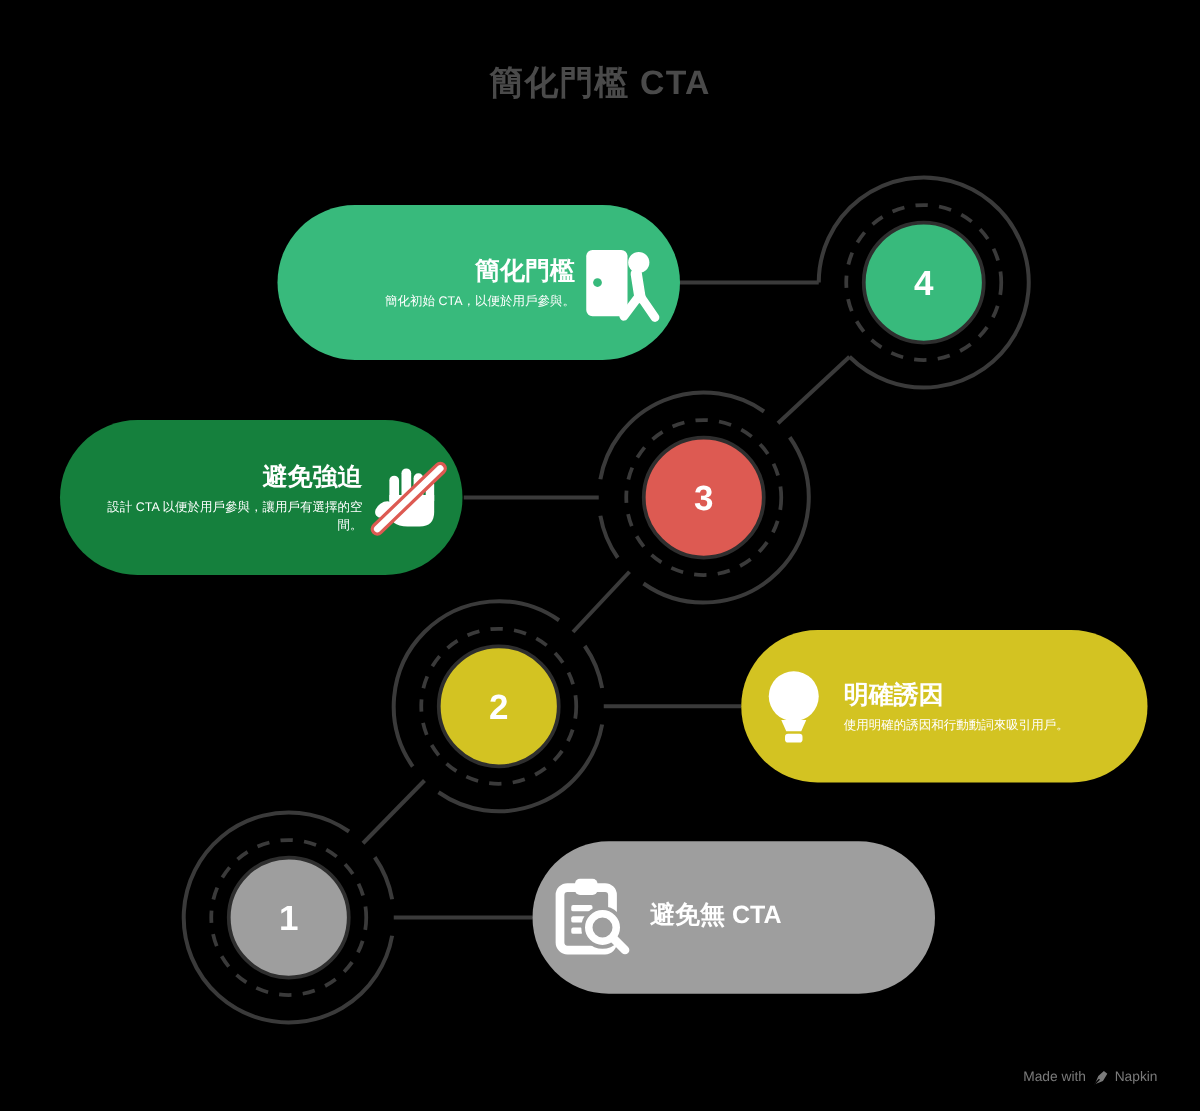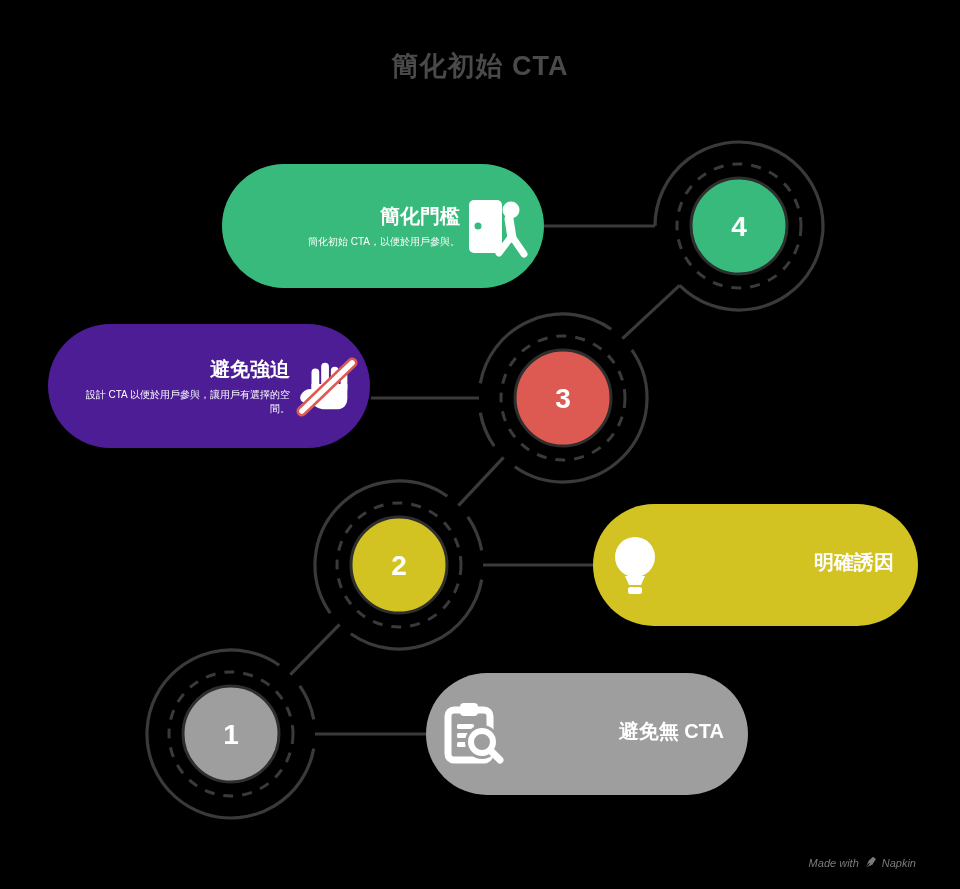--- a/index.html
+++ b/index.html
@@ -23,42 +23,41 @@
   #diagram { position: absolute; left: 0; top: 0; }
   .pill {
     position: absolute;
     border-radius: 62px;
     display: flex;
     align-items: center;
     color: #fff;
     box-sizing: border-box;
   }
   .pill--right { justify-content: flex-end; text-align: right; padding: 0 12px 0 26px; }
-  .pill--left  { justify-content: space-between; text-align: left; padding: 0 24px 0 14px; }
+  .pill--left  { justify-content: flex-start; text-align: left; padding: 0 24px 0 14px; }
   .pill-text { display: flex; flex-direction: column; }
   .pill--right .pill-text { margin-left: auto; margin-right: 6px; }
   .pill--left  .pill-text { margin-left: 12px; }
   .pill-title { font-size: 20px; font-weight: bold; margin-bottom: 5px; }
   .pill-body  { font-size: 10px; line-height: 1.45; }
   .pill-icon { flex: 0 0 auto; }
   .watermark {
     position: absolute;
-    right: 44px; bottom: 20px;
-    display: flex; align-items: center; gap: 5px;
+    right: 34px; bottom: 20px;
+    display: flex; gap: 5px;
     font-size: 11px;
     color: #7a7a7a;
-    font-style: italic;
   }
 </style>
 </head>
 <body>
 
 <div class="canvas">
 
-  <div class="main-title" style="color: rgb(74, 74, 74);">簡化初始 CTA</div>
+  <div class="main-title" style="color: rgb(74, 74, 74);">簡化門檻 CTA</div>
 
   <svg id="diagram" width="960" height="889" viewBox="0 0 960 889">
       <line x1="544" y1="226" x2="655" y2="226" stroke="#3a3a3a" stroke-width="3.2"></line>
       <line x1="679.6" y1="285.4" x2="622.4" y2="338.6" stroke="#3a3a3a" stroke-width="3.2"></line>
       <line x1="479" y1="398" x2="371" y2="398" stroke="#3a3a3a" stroke-width="3.2"></line>
       <line x1="503.6" y1="457.4" x2="458.4" y2="505.6" stroke="#3a3a3a" stroke-width="3.2"></line>
       <line x1="483" y1="565" x2="593" y2="565" stroke="#3a3a3a" stroke-width="3.2"></line>
       <line x1="339.6" y1="624.4" x2="290.4" y2="674.6" stroke="#3a3a3a" stroke-width="3.2"></line>
       <line x1="315" y1="734" x2="426" y2="734" stroke="#3a3a3a" stroke-width="3.2"></line>
       <path d="M 313.7 719.4 A 84 84 0 0 0 299.8 685.8" fill="none" stroke="#3a3a3a" stroke-width="3.2"></path>
@@ -92,21 +91,21 @@
     <svg class="pill-icon" width="66" height="66" viewBox="0 0 66 66">
       <rect x="3" y="7" width="33" height="53" rx="5" fill="#fff"></rect>
       <circle cx="12" cy="33" r="3.5" fill="var(--c)"></circle>
       <circle cx="45" cy="17" r="8.5" fill="#fff"></circle>
       <path d="M43 26 L46 45" stroke="#fff" stroke-width="9" stroke-linecap="round" fill="none"></path>
       <path d="M45 44 L33 60" stroke="#fff" stroke-width="7" stroke-linecap="round" fill="none"></path>
       <path d="M47 45 L58 61" stroke="#fff" stroke-width="7" stroke-linecap="round" fill="none"></path>
     </svg>
   </div>
 
-  <div class="pill pill--right" style="left: 48px; top: 324px; width: 322px; height: 124px; background: #4c1d95; --c: #dd5a52;">
+  <div class="pill pill--right" style="left: 48px; top: 336px; width: 322px; height: 124px; background: #15803d; --c: #dd5a52;">
     <div class="pill-text" style="max-width:210px;">
       <div class="pill-title">避免強迫</div>
       <div class="pill-body">設計 CTA 以便於用戶參與，讓用戶有選擇的空間。</div>
     </div>
     <svg class="pill-icon" width="62" height="62" viewBox="0 0 64 64">
       <rect x="16" y="14" width="8" height="24" rx="4" fill="#fff"></rect>
       <rect x="26" y="8" width="8" height="30" rx="4" fill="#fff"></rect>
       <rect x="36" y="12" width="8" height="26" rx="4" fill="#fff"></rect>
       <rect x="46" y="18" width="7" height="20" rx="3.5" fill="#fff"></rect>
       <path d="M16 30 H53 V44 Q53 56 41 56 H31 Q16 56 16 43 Z" fill="#fff"></path>
@@ -117,20 +116,21 @@
   </div>
 
   <div class="pill pill--left" style="left: 593px; top: 504px; width: 325px; height: 122px; background: rgb(211, 195, 34); --c: #d3c322;">
     <svg class="pill-icon" width="56" height="62" viewBox="0 0 56 62">
       <circle cx="28" cy="23" r="20" fill="#fff"></circle>
       <path d="M18 42 L22 51 H34 L38 42 Z" fill="#fff"></path>
       <rect x="21" y="53" width="14" height="7" rx="2.5" fill="#fff"></rect>
     </svg>
     <div class="pill-text" style="max-width:192px;">
       <div class="pill-title">明確誘因</div>
+      <div class="pill-body">使用明確的誘因和行動動詞來吸引用戶。</div>
     </div>
   </div>
 
   <div class="pill pill--left" style="left: 426px; top: 673px; width: 322px; height: 122px; background: rgb(158, 158, 158); --c: #9e9e9e;">
     <svg class="pill-icon" width="68" height="68" viewBox="0 0 68 68">
       <rect x="8" y="10" width="42" height="50" rx="6" fill="none" stroke="#fff" stroke-width="7"></rect>
       <rect x="20" y="3" width="18" height="13" rx="4" fill="#fff"></rect>
       <rect x="17" y="24" width="17" height="5" rx="1.5" fill="#fff"></rect>
       <rect x="17" y="33" width="14" height="5" rx="1.5" fill="#fff"></rect>
       <rect x="17" y="42" width="9" height="5" rx="1.5" fill="#fff"></rect>

